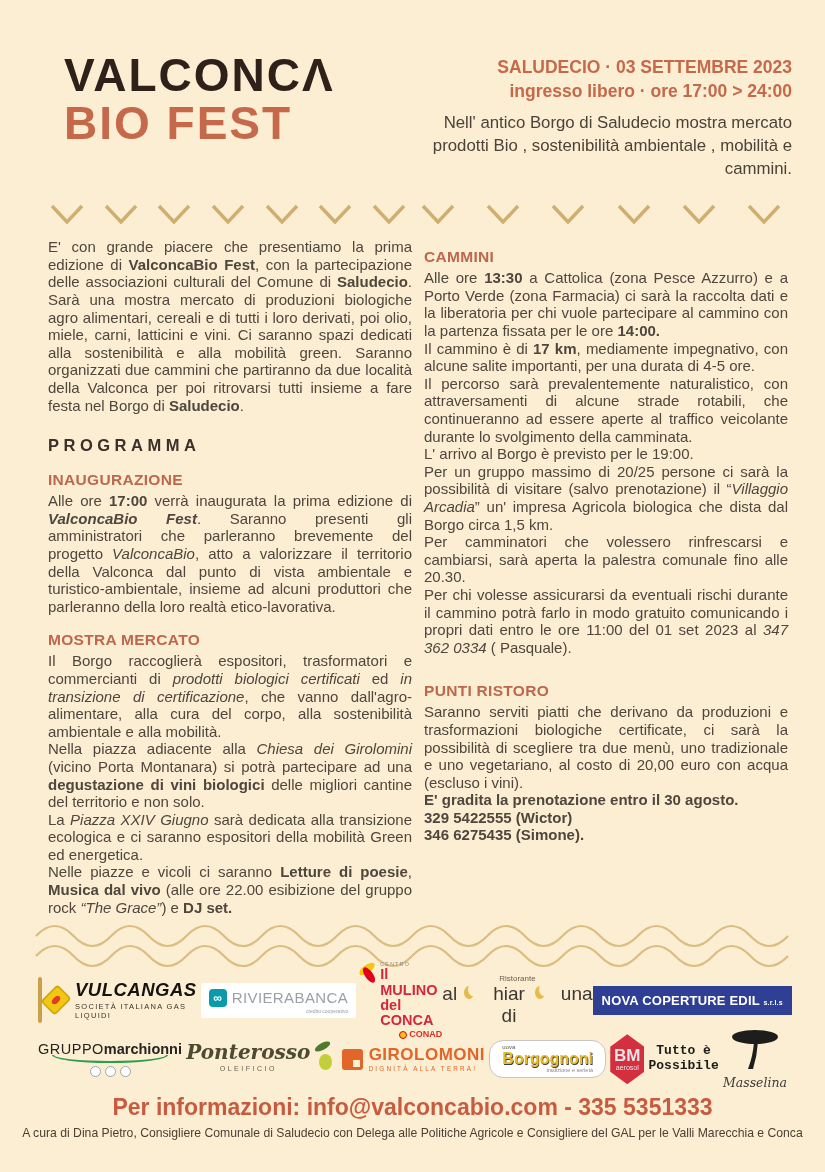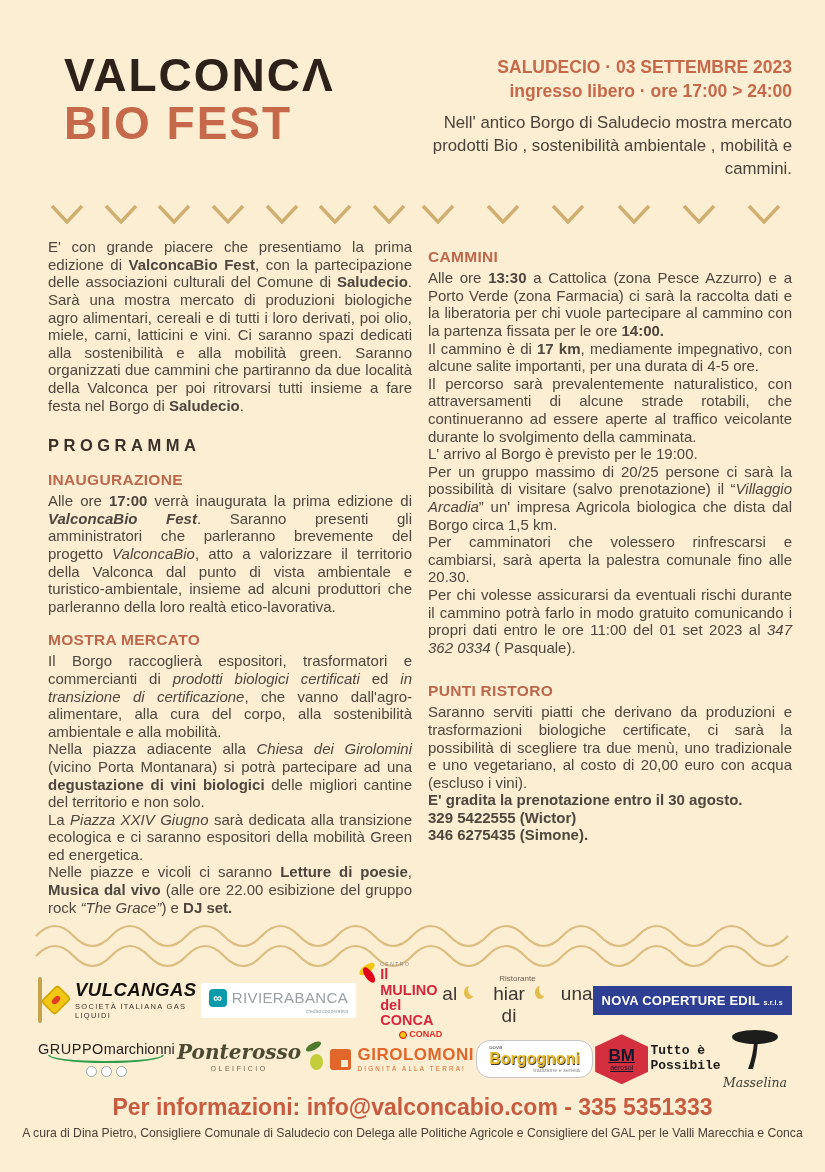--- a/index.html
+++ b/index.html
@@ -12,21 +12,21 @@
   .event{text-align:right;padding-top:4px;}
   .event-date,.event-entry{font-size:17.5px;font-weight:700;color:#c5694a;line-height:1.35;}
   .event-desc{margin-top:9px;font-size:16.8px;color:#4b4239;line-height:1.35;width:372px;text-align:right;}
   
   .chevrons{display:flex;justify-content:space-between;padding:0 44px 0 50px;margin-top:24px;}
   .chev-group{display:flex;justify-content:space-between;align-items:center;}
   .chev-left{width:356px;}
   .chev-right{width:360px;}
   .chev-icon svg{display:block;}
   
-  .columns{display:flex;gap:12px;padding:0 33px 0 48px;margin-top:14px;align-items:flex-start;justify-content:space-between;}
+  .columns{display:flex;gap:12px;padding:0 33px 0 48px;margin-top:14px;align-items:flex-start;}
   .col{width:364px;}
   .col-right{padding-top:10px;}
   .body{font-size:15px;line-height:17.6px;text-align:justify;margin:0;color:#4f463d;}
   .programma{margin:22px 0 0;font-size:16.5px;font-weight:800;letter-spacing:4.5px;color:#3a3028;}
   .sec-title{margin:16px 0 3px;font-size:15.5px;font-weight:800;color:#bd674c;letter-spacing:.3px;}
   .sec-title.first{margin-top:0;}
   .sec-title.gap{margin-top:26px;}
   
   .waves{padding:0 32px;margin-top:6px;}
   .waves svg{display:block;}
@@ -71,21 +71,21 @@
   .cdl-top{font-size:8px;color:#6b5f4e;}
   .cdl-name{display:flex;align-items:flex-start;gap:8px;font-size:19px;color:#3d3734;font-weight:400;}
   .moon-icon{display:inline-block;width:13px;height:13px;border-radius:50%;box-shadow:-4px 3px 0 0 #e3bd4a;margin:0 4px 2px 3px;}
   
   .nova{background:#2e3f94;color:#fff;padding:7px 9px;font-weight:800;font-size:13px;letter-spacing:.2px;white-space:nowrap;}
   .nova-suffix{font-size:7px;font-weight:700;}
   
   .marchionni{text-align:center;}
   .mar-name{font-size:14.5px;color:#28231f;line-height:1;}
   .mar-name .n1{font-weight:400;letter-spacing:.5px;}
-  .mar-name .n2{font-weight:400;}
+  .mar-name .n2{font-weight:700;}
   .mar-arc{height:6px;border:2px solid #2f9e4c;border-top:none;border-radius:0 0 50% 50%/0 0 100% 100%;width:112px;margin:-1px auto 0;}
   .mar-dots{display:flex;gap:4px;justify-content:center;margin-top:3px;}
   .mar-dot{width:9px;height:9px;border-radius:50%;background:#fff;border:1px solid #9aa;}
   
   .ponterosso{display:flex;align-items:flex-start;gap:1px;}
   .pr-name{font-family:"DejaVu Serif",serif;font-style:italic;font-weight:700;font-size:20px;color:#4c4a33;line-height:1;}
   .pr-sub{font-size:7px;letter-spacing:2.5px;color:#6b5f4e;text-align:center;margin-top:3px;}
   .pr-olive{position:relative;width:26px;height:34px;}
   .pr-olive::before{content:"";position:absolute;left:3px;top:1px;width:17px;height:7px;background:#4e7a2e;border-radius:50%;transform:rotate(-28deg);}
   .pr-olive::after{content:"";position:absolute;left:8px;top:12px;width:13px;height:16px;background:#c3cf3a;border-radius:50%;}
@@ -94,22 +94,22 @@
   .gir-icon{width:21px;height:21px;background:#e0662a;border-radius:3px;position:relative;}
   .gir-icon::after{content:"";position:absolute;right:3px;bottom:3px;width:7px;height:7px;background:#fbeed3;}
   .gir-name{font-size:17px;font-weight:800;color:#e0662a;letter-spacing:.5px;line-height:1;}
   .gir-sub{font-size:6.3px;letter-spacing:2.2px;color:#e0662a;margin-top:2px;}
   
   .borgognoni{background:#fff;border:1px solid #c5c5c5;border-radius:14px;padding:3px 12px 4px;}
   .bor-top{font-size:6px;color:#555;line-height:1;}
   .bor-name{font-size:16px;font-weight:800;color:#e8b92a;text-shadow:.7px .7px 0 #3a3a3a;line-height:1.1;}
   .bor-sub{font-size:5.5px;color:#8a8a8a;text-align:right;line-height:1;}
   
-  .bm{width:53px;height:50px;background:#d42f3e;clip-path:polygon(50% 0,100% 25%,100% 75%,50% 100%,0 75%,0 25%);
-    display:flex;flex-direction:column;align-items:center;justify-content:center;color:#0f172a;text-decoration:underline;}
+  .bm{width:34px;height:50px;background:#d42f3e;clip-path:polygon(50% 0,100% 25%,100% 75%,50% 100%,0 75%,0 25%);
+    display:flex;flex-direction:column;align-items:center;justify-content:center;color:#e5e5e5;}
   .bm-name{font-size:17px;font-weight:800;line-height:1;}
   .bm-sub{font-size:7px;line-height:1.2;}
   
   .tutto{font-family:"Liberation Mono",monospace;font-weight:700;font-size:13px;color:#1c1c1c;line-height:1.15;}
   
   .masselina{text-align:center;}
   .mas-name{font-family:"DejaVu Serif",serif;font-style:italic;font-size:12.5px;color:#3c3c34;margin-top:0;}
   
   .contact{text-align:center;font-size:23px;font-weight:800;color:#c75b40;margin-top:6px;}
   .credits{text-align:center;font-size:12.2px;color:#4b4035;margin-top:5px;}
@@ -319,21 +319,21 @@
     <div class="borgognoni">
       <span class="bor-top" style="display:block;">uova</span>
       <span class="bor-name" style="display:block;">Borgognoni</span>
       <span class="bor-sub" style="display:block;">tradizione e serietà</span>
     </div>
     <div class="bm">
       <span class="bm-name">BM</span>
       <span class="bm-sub">aerosol</span>
     </div>
     <div class="tutto">
-      <span style="display:block;">Tutto è</span>
+      <span style="display:block;text-align:center;">Tutto è</span>
       <span style="display:block;">Possibile</span>
     </div>
     <div class="masselina">
       <svg width="54" height="42" viewBox="0 0 54 42">
         <ellipse cx="27" cy="8" rx="23" ry="7" fill="#1d1d1b"></ellipse>
         <path d="M26,13 q-1,14 -6,27 l5,0 q4,-13 5,-27 z" fill="#1d1d1b"></path>
       </svg>
       <div class="mas-name">Masselina</div>
     </div>
   </div>

